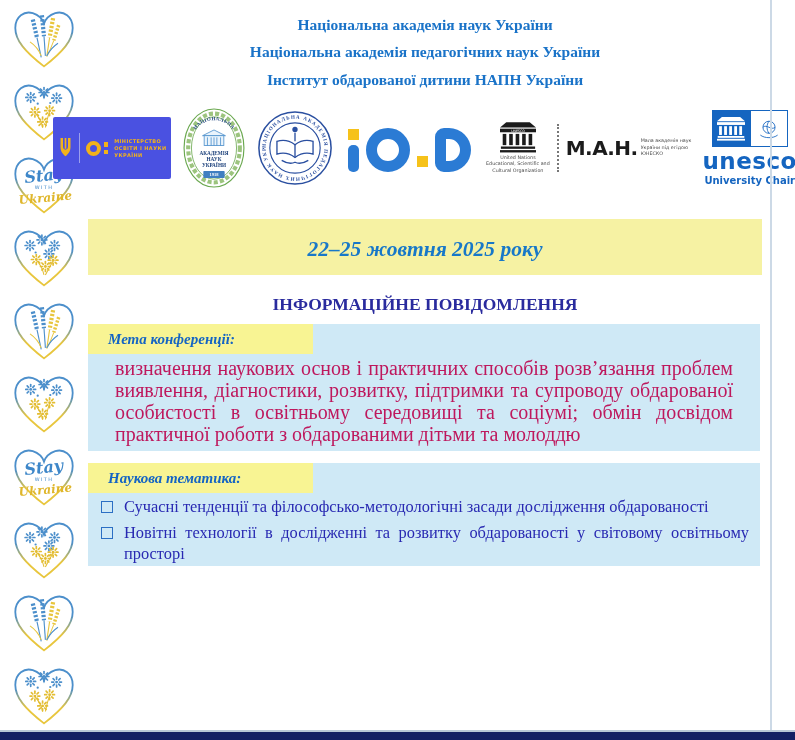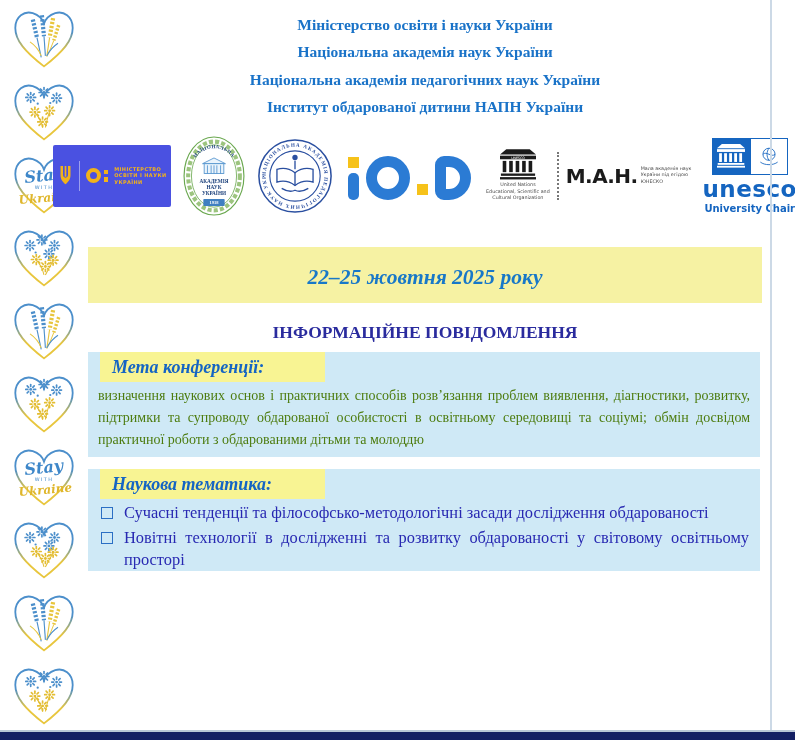--- a/index.html
+++ b/index.html
@@ -67,22 +67,22 @@
   .banner-sub{font-style:italic;font-weight:bold;font-size:21px;line-height:24px;color:#1878c8;}
   .banner-title{font-weight:bold;font-size:28px;line-height:36px;margin-top:4px;color:#2b2c91;letter-spacing:.3px;}
   .banner-dates{font-style:italic;font-weight:bold;font-size:21.5px;line-height:26px;margin-top:5px;color:#1878c8;}
   
   .info-heading{margin-top:19px;text-align:center;font-weight:bold;font-size:17.5px;
                 line-height:21px;color:#2a2b9e;}
   
   .panel{margin-top:9px;width:672px;background:#cfe9f6;box-sizing:border-box;}
   .panel.topics{margin-top:12px;}
   .label-chip{width:225px;height:30px;line-height:30px;background:#f8f493;color:#1464c4;
-              font-weight:bold;font-style:italic;font-size:18px;padding-left:12px;box-sizing:border-box;margin-left:12px;}
-  .goal-text{margin:0;padding:3px 10px 6px;font-size:14px;line-height:22px;color:#4d7c0f;
+              font-weight:bold;font-style:italic;font-size:15px;padding-left:20px;box-sizing:border-box;}
+  .goal-text{margin:0;padding:3px 27px 6px;font-size:20px;line-height:22px;color:#be185d;
              text-align:justify;}
   .titem{display:flex;gap:11px;padding:3px 11px 1px 13px;}
   .titem .sq{flex:none;width:10px;height:10px;border:1.7px solid #2b6fc4;margin-top:5px;background:#cfe9f6;}
   .titem p{flex:1;margin:0;font-size:16.4px;line-height:21.5px;color:#2829b2;text-align:justify;}
   svg text{user-select:none;}
 </style>
 </head>
 <body>
 
 <svg width="0" height="0" style="position:absolute" aria-hidden="true">
@@ -195,21 +195,20 @@
         <use href="#h-wheat"></use>
       </svg>
       <svg class="heart" viewBox="0 0 100 100">
         <use href="#h-daffodil"></use>
       </svg>
     </div>
 
   <div class="content">
 
     <div class="orgs">
-      <div class="org">Міністерство освіти і науки України</div>
       <div class="org">Національна академія наук України</div>
       <div class="org">Національна академія педагогічних наук України</div>
       <div class="org">Інститут обдарованої дитини НАПН України</div>
     </div>
 
     <div class="logos">
 
       <div class="logo ministry">
         <svg class="trident" viewBox="0 0 18 26">
           <path d="M3,1 h3 v10 a3,4 0 0 0 3,4 a3,4 0 0 0 3,-4 V1 h3 v11 c0,6 -4,9 -6,11 c-2,-2 -6,-5 -6,-11 Z M8,1 h2 v13 h-2 Z" fill="#f2b21a" fill-rule="evenodd"></path>

